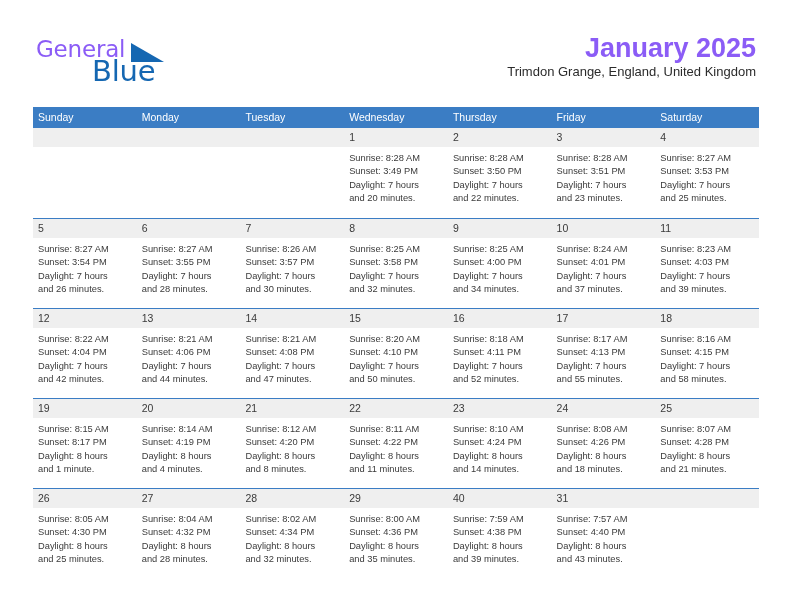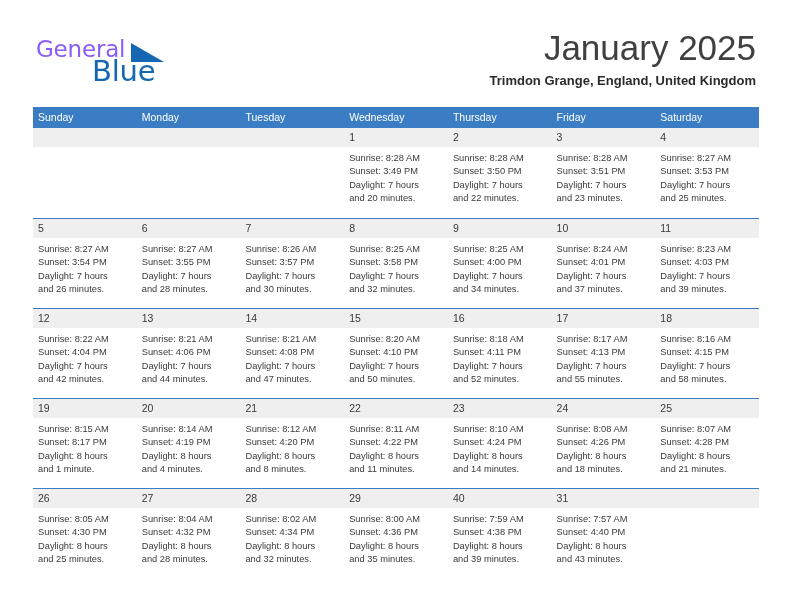--- a/index.html
+++ b/index.html
@@ -67,30 +67,29 @@
     font-weight: 400;
     line-height: 26px;
   }
   .title-block {
     position: absolute;
     right: 36px;
     top: 32px;
     text-align: right;
   }
   .cal-title {
-    font-size: 35px;
-    font-weight: 400;
-    color: #404040;
+    font-size: 27px;
+    font-weight: 700;
+    color: #8b5cf6;
     line-height: 32px;
     white-space: nowrap;
   }
   .cal-subtitle {
-    margin-top: 9px;
     font-size: 13px;
-    font-weight: 700;
+    font-weight: 400;
     color: #2b2b2b;
     line-height: 16px;
     white-space: nowrap;
   }
 
   
   .calendar {
     position: absolute;
     left: 33px;
     top: 107px;

